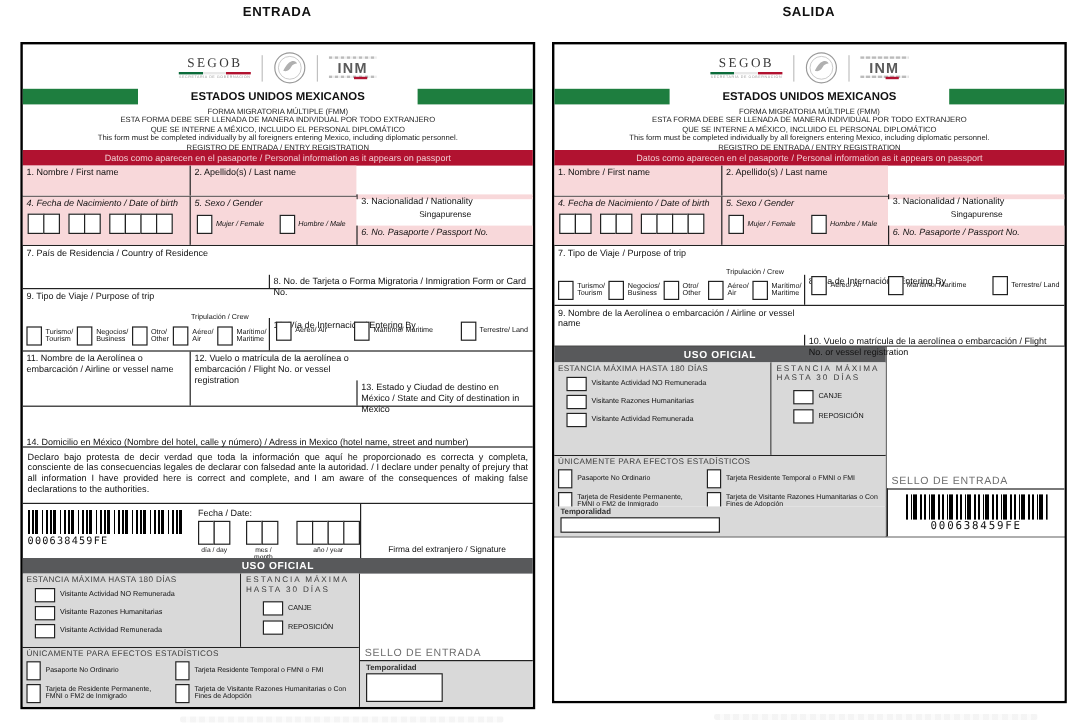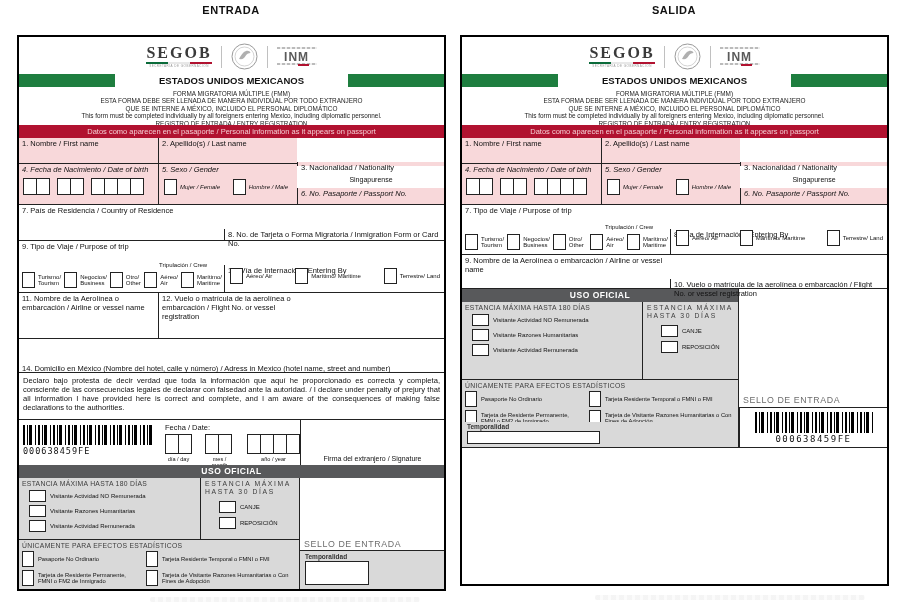--- a/index.html
+++ b/index.html
@@ -14,21 +14,21 @@
 
   .form{position:absolute;top:35px;width:429px;border:2px solid #000;background:#fff;
         box-sizing:border-box;display:flex;flex-direction:column;}
   #entrada-form{left:17px;height:556px;}
   #salida-form{left:460px;height:551px;}
 
   
   .hdr{height:88px;box-sizing:border-box;padding-top:3px;flex:none;}
   .logos{height:33px;display:flex;align-items:center;justify-content:center;gap:9px;}
   .segob{text-align:center;line-height:1;}
-  .segob .t{font-family:"Liberation Serif", serif;font-weight:bold;font-size:16px;letter-spacing:2px;color:#3a3a3a;}
+  .segob .t{font-family:"Liberation Serif", serif;font-weight:normal;font-size:11px;letter-spacing:2px;color:#3a3a3a;}
   .segob .tri{height:2px;margin-top:1px;background:linear-gradient(90deg,#0b6b3a 0 33%,#e8e8e8 33% 66%,#b11230 66% 100%);}
   .segob .sub{font-size:3px;color:#999;letter-spacing:.5px;margin-top:1px;}
   .vdiv{width:1px;height:22px;background:#c0c0c0;}
   .seal{width:27px;height:27px;}
   .inm{text-align:center;line-height:1;}
   .inm .tiny{height:2px;width:40px;background:repeating-linear-gradient(90deg,#bbb 0 3px,#eee 3px 5px);margin:0 auto 2px;}
   .inm .t{font-weight:bold;font-size:12px;color:#5a5a5a;letter-spacing:1px;}
   .inm .t .m{color:#5a5a5a;border-bottom:2px solid #b11230;}
   .green-row{position:relative;height:14px;margin-top:1px;}
   .green-bar{position:absolute;top:0;width:96px;height:13px;}
@@ -266,20 +266,21 @@
             <div class="cb"></div>
             <span>Terrestre/ Land</span>
           </div>
       </div>
     </div>
   </div>
 
   <div class="row h46">
     <div class="cell w139"><span>11. Nombre de la Aerolínea o embarcación / Airline or vessel name</span></div>
     <div class="cell w139"><span>12. Vuelo o matrícula de la aerolínea o embarcación / Flight No. or vessel registration</span></div>
+    <div class="cell grow"><span>13. Estado y Ciudad de destino en México / State and City of destination in Mexico</span></div>
   </div>
 
   <div class="row h34">
     <div class="cell grow"><span>14. Domicilio en México (Nombre del hotel, calle y número) / Adress in Mexico (hotel name, street and number)</span></div>
   </div>
 
   <div class="decl">Declaro bajo protesta de decir verdad que toda la información que aquí he proporcionado es correcta y completa, consciente de las consecuencias legales de declarar con falsedad ante la autoridad. / I declare under penalty of prejury that all information I have provided here is correct and complete, and I am aware of the consequences of making false declarations to the authorities.</div>
 
   <div class="sign-row">
     <div class="sign-left">

